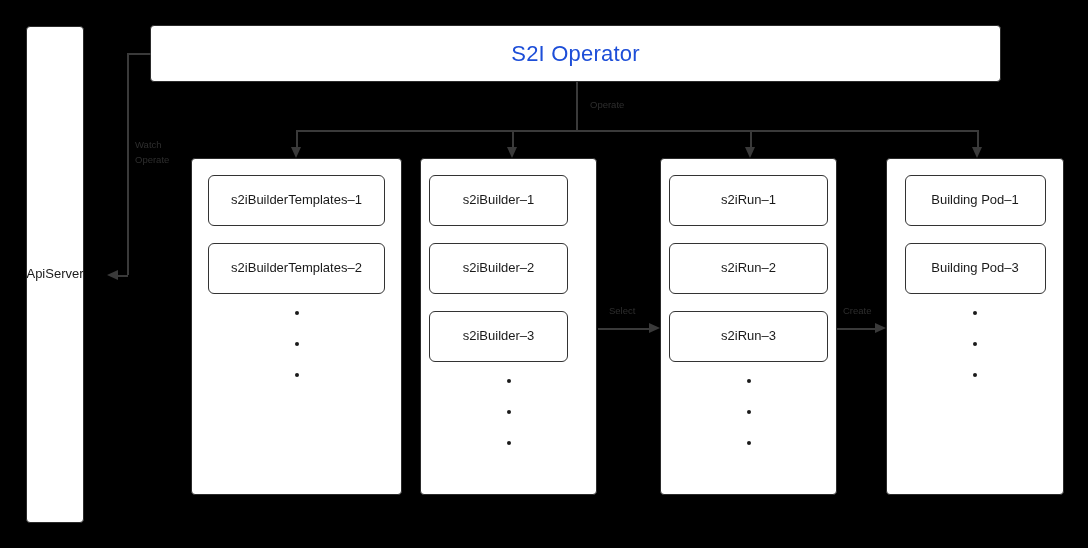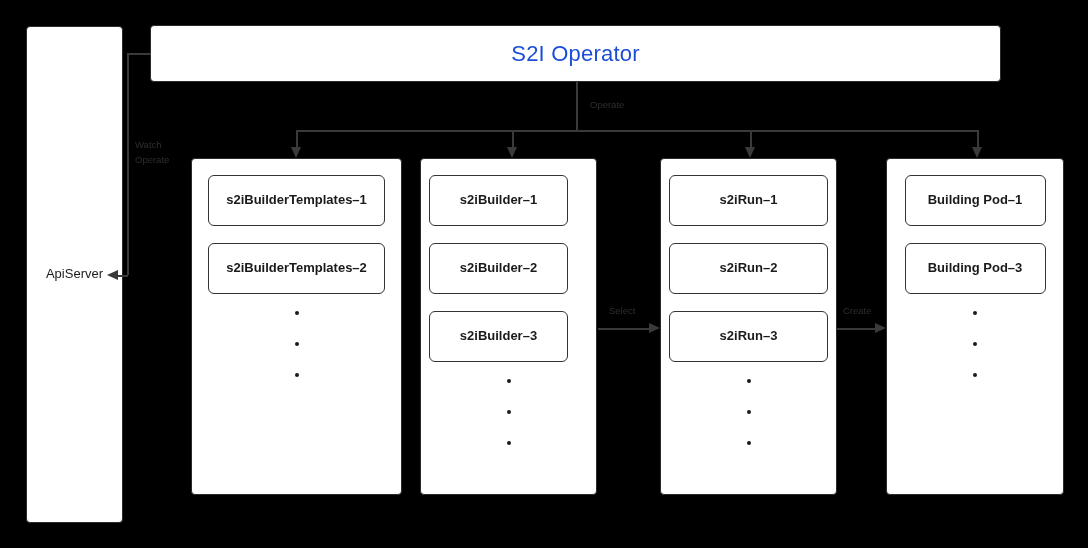--- a/index.html
+++ b/index.html
@@ -22,21 +22,21 @@
     background: #ffffff;
     border: 1px solid #2b2b2b;
     border-radius: 4px;
     box-sizing: border-box;
   }
 
   
   #apiserver-box {
     left: 26px;
     top: 26px;
-    width: 97px;
+    width: 58px;
     height: 497px;
     display: flex;
     align-items: center;
     justify-content: center;
   }
   #apiserver-box .label {
     font-size: 13px;
     color: #1a1a1a;
     text-align: center;
     line-height: 1.3;
@@ -61,21 +61,20 @@
   
   .column {
     position: absolute;
     background: #ffffff;
     border: 1px solid #2b2b2b;
     border-radius: 4px;
     box-sizing: border-box;
     top: 158px;
     height: 337px;
     padding-top: 16px;
-    font-weight: bold;
   }
   .card {
     position: relative;
     margin: 0 auto 17px auto;
     background: #ffffff;
     border: 1.5px solid #333333;
     border-radius: 6px;
     box-sizing: border-box;
     height: 51px;
     display: flex;

